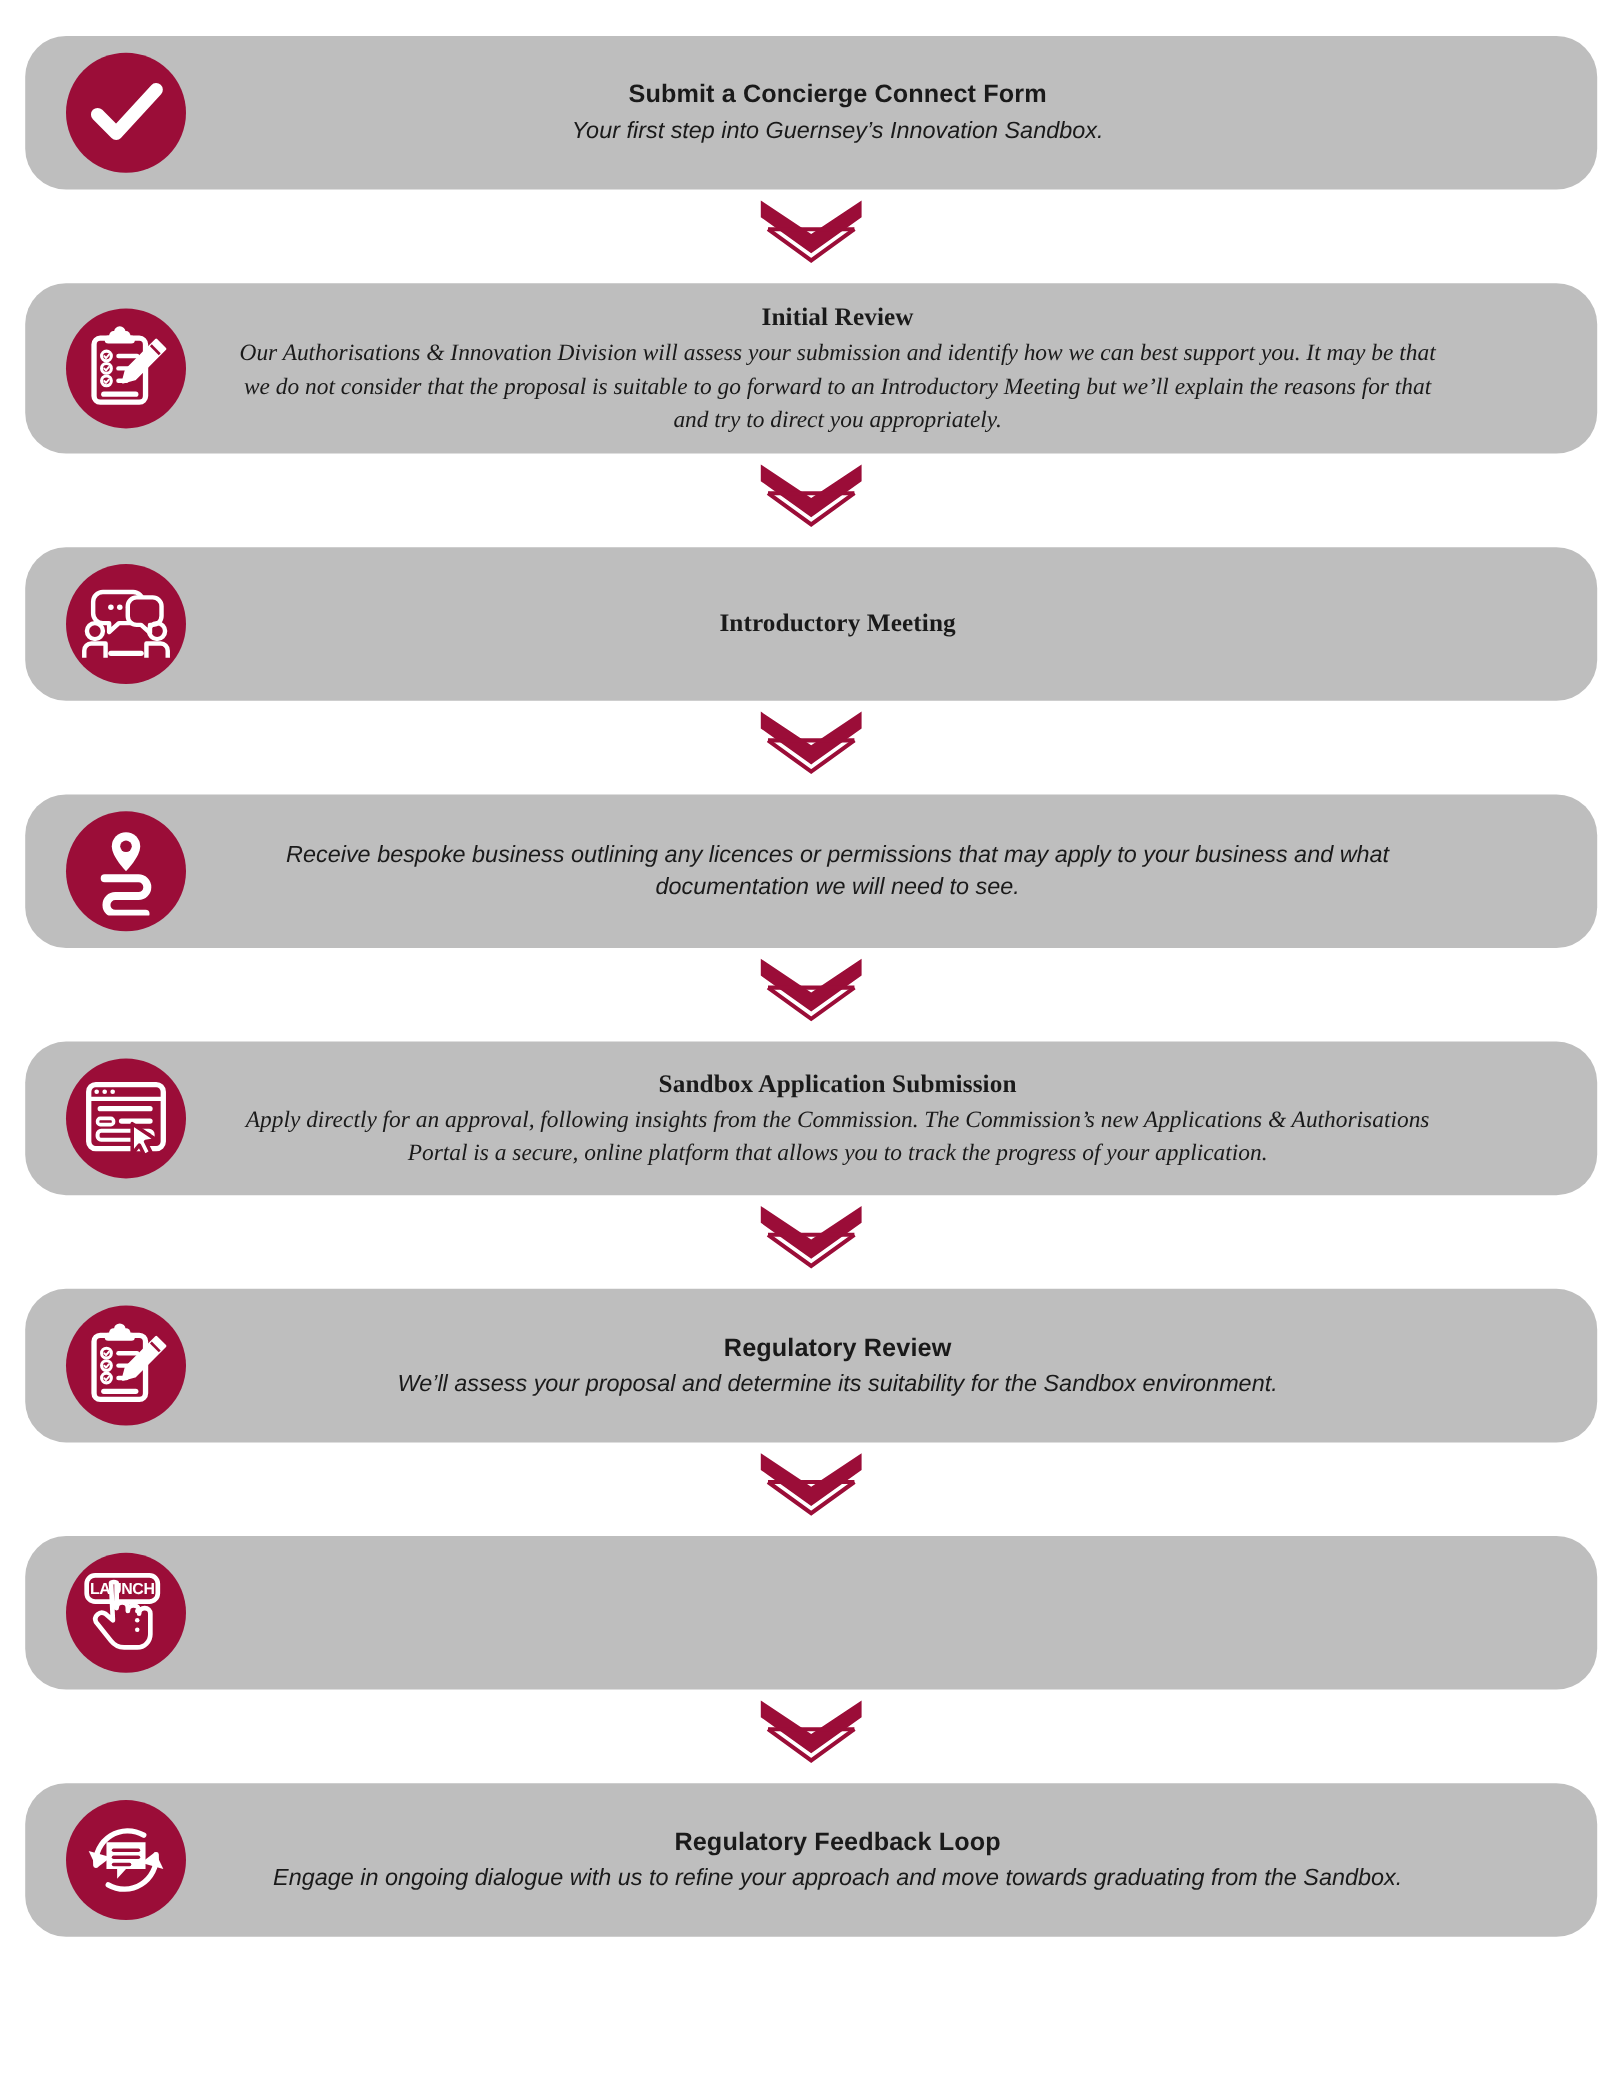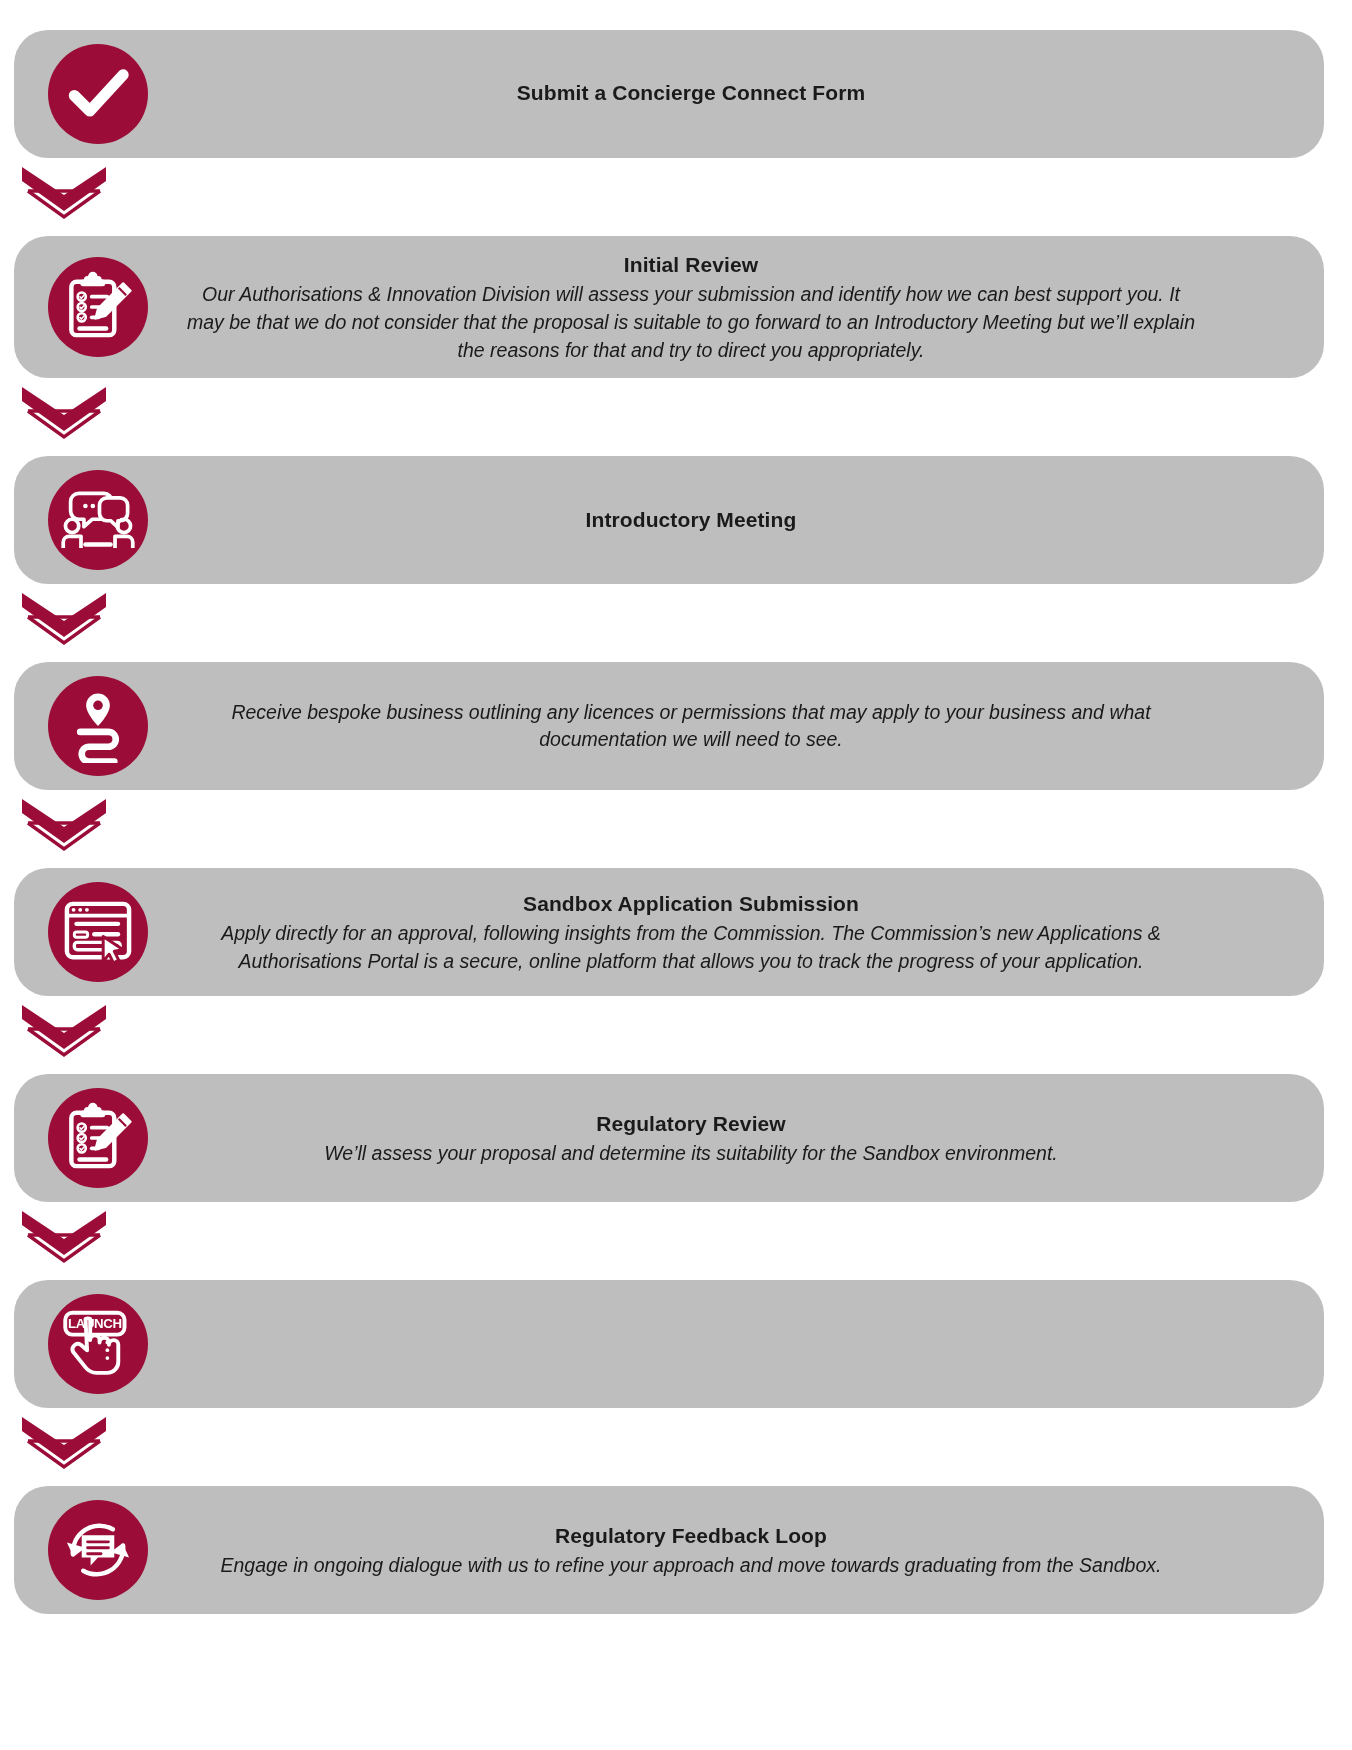--- a/index.html
+++ b/index.html
@@ -16,20 +16,21 @@
     background: #ffffff;
     overflow: hidden;
   }
   .flow {
     position: absolute;
     left: 14px;
     top: 30px;
     width: 1324px;
     display: flex;
     flex-direction: column;
+    align-items: center;
   }
   .step {
     position: relative;
     width: 1310px;
     background: #BEBEBE;
     border-radius: 34px;
     display: flex;
     align-items: center;
     padding: 14px 26px 14px 18px;
     min-height: 118px;
@@ -73,35 +74,36 @@
     width: 100px;
     height: 66px;
     display: flex;
     align-items: center;
     justify-content: center;
     margin: 6px 0 6px 0;
   }
   .connector svg { display: block; }
 
   
-  .step.tall { min-height: 128px; }
+  .step.tall { min-height: 128px; font-family: Liberation Serif, serif; }
 </style>
 </head>
 <body>
 
 <div id="page">
   <div class="flow" id="flow-root">
       <div class="step">
         <div class="icon-wrap">
           <svg width="74" height="74" viewBox="0 0 100 100" fill="none" xmlns="http://www.w3.org/2000/svg">
             <path d="M18 52 L39 73 L84 24" stroke="#ffffff" stroke-width="15" stroke-linecap="round" stroke-linejoin="round"></path>
           </svg>
         </div>
         <div class="step-body">
           <div class="step-title">Submit a Concierge Connect Form</div>
+          <div class="step-desc">Your first step into Guernsey’s Innovation Sandbox.</div>
         </div>
       </div>
       <div class="connector">
         <svg width="96" height="64" viewBox="0 0 96 64" xmlns="http://www.w3.org/2000/svg">
           <path d="M6 2 L48 30 L90 2 L90 16 L48 46 L6 16 Z" fill="#9B0D38"></path>
           <path d="M12 26 L48 52 L84 26" fill="none" stroke="#9B0D38" stroke-width="3.4"></path>
           <path d="M12 26 L84 26" fill="none" stroke="#9B0D38" stroke-width="3.4"></path>
         </svg>
       </div>
       <div class="step tall">

